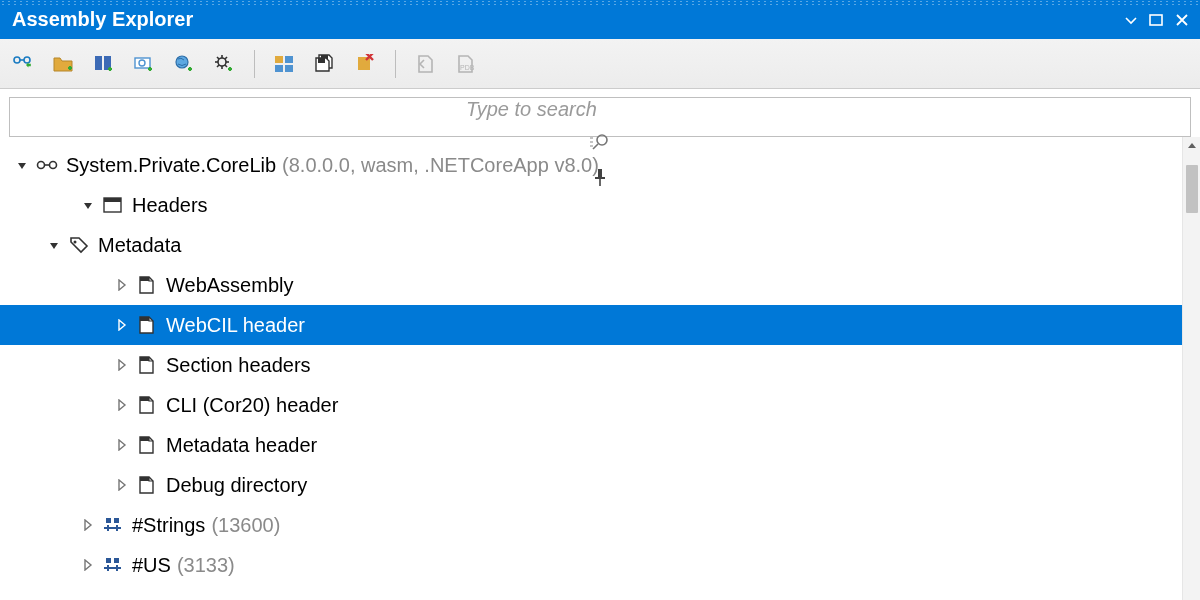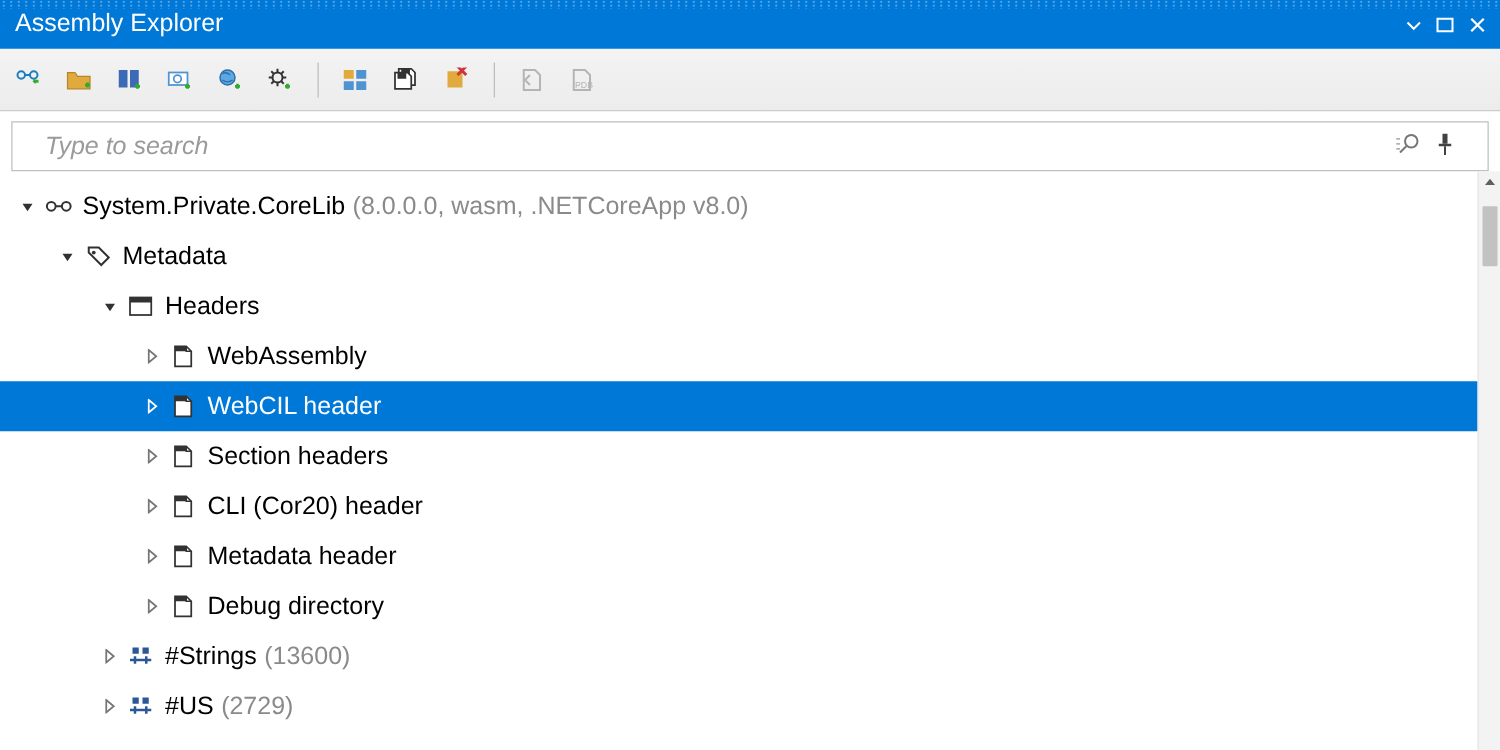--- a/index.html
+++ b/index.html
@@ -14,21 +14,21 @@
   color: #fff;
   position: relative;
 }
 .titlebar-pattern {
   position: absolute;
   top: 0; left: 0; right: 0; height: 7px;
   background-image: radial-gradient(circle, rgba(255,255,255,0.35) 0.8px, transparent 0.8px);
   background-size: 6px 3px;
   background-position: 0 0;
 }
-.titlebar-title { font-size: 20px; font-weight: 400; margin-left: 2px; z-index: 1; }
+.titlebar-title { font-size: 20px; font-weight: 700; margin-left: 2px; z-index: 1; }
 .titlebar-controls { margin-left: auto; display: flex; gap: 10px; align-items: center; z-index: 1; }
 .titlebar-controls span { display: inline-flex; }
 
 .toolbar {
   height: 50px;
   background: linear-gradient(#f3f3f3, #ececec);
   border-bottom: 1px solid #ccc;
   display: flex;
   align-items: center;
   padding: 0 10px;
@@ -37,22 +37,23 @@
 .toolbar-sep { width: 1px; height: 28px; background: #bdbdbd; margin: 0 4px; }
 .tb-btn { width: 28px; height: 28px; display: inline-flex; align-items: center; justify-content: center; cursor: pointer; }
 .tb-btn.disabled svg { opacity: 0.45; }
 
 .searchbar {
   margin: 8px 9px 0 9px;
   height: 40px;
   border: 1px solid #bfbfbf;
   display: flex;
   align-items: center;
-  padding: 0 26px;
+  padding: 0 7px;
   gap: 10px;
+  flex-direction: column;
 }
 .search-input {
   flex: 1;
   border: none;
   outline: none;
   font-size: 20px;
   font-style: italic;
   color: #9a9a9a;
   background: transparent;
 }
@@ -238,49 +239,49 @@
             <circle cx="5" cy="8" r="3.5" fill="none" stroke="#323232" stroke-width="1.6"></circle>
             <circle cx="17" cy="8" r="3.5" fill="none" stroke="#323232" stroke-width="1.6"></circle>
             <line x1="8.5" y1="8" x2="13.5" y2="8" stroke="#323232" stroke-width="1.6"></line>
           </svg>
     </span>
     <span class="label">System.Private.CoreLib</span>
     <span class="meta">(8.0.0.0, wasm, .NETCoreApp v8.0)</span>
   </div>
 
   <div class="row">
+    <span class="indent" style="width:80px"></span>
+    <span class="expander">
+      <svg width="12" height="12" viewBox="0 0 12 12">
+            <path d="M2 4 L10 4 L6 10 Z" fill="#323232"></path>
+          </svg>
+    </span>
+    <span class="node-icon">
+      <svg width="20" height="18" viewBox="0 0 20 18">
+            <rect x="1" y="2" width="17" height="14" fill="#fff" stroke="#323232" stroke-width="1.4"></rect>
+            <rect x="1" y="2" width="17" height="4" fill="#323232"></rect>
+          </svg>
+    </span>
+    <span class="label">Headers</span>
+  </div>
+
+  <div class="row">
     <span class="indent" style="width:46px"></span>
     <span class="expander">
       <svg width="12" height="12" viewBox="0 0 12 12">
             <path d="M2 4 L10 4 L6 10 Z" fill="#323232"></path>
           </svg>
     </span>
     <span class="node-icon">
       <svg width="22" height="20" viewBox="0 0 22 20">
             <path d="M3 3 L11 3 L19 11 L13 17 L3 7 Z" fill="none" stroke="#323232" stroke-width="1.6"></path>
             <circle cx="7" cy="7" r="1.5" fill="#323232"></circle>
           </svg>
     </span>
     <span class="label">Metadata</span>
-  </div>
-
-  <div class="row">
-    <span class="indent" style="width:80px"></span>
-    <span class="expander">
-      <svg width="12" height="12" viewBox="0 0 12 12">
-            <path d="M2 4 L10 4 L6 10 Z" fill="#323232"></path>
-          </svg>
-    </span>
-    <span class="node-icon">
-      <svg width="20" height="18" viewBox="0 0 20 18">
-            <rect x="1" y="2" width="17" height="14" fill="#fff" stroke="#323232" stroke-width="1.4"></rect>
-            <rect x="1" y="2" width="17" height="4" fill="#323232"></rect>
-          </svg>
-    </span>
-    <span class="label">Headers</span>
   </div>
 
   <div class="row">
     <span class="indent" style="width:114px"></span>
     <span class="expander">
       <svg width="12" height="12" viewBox="0 0 12 12">
             <path d="M3 1 L9 6 L3 11 Z" fill="none" stroke="#767676" stroke-width="1.4"></path>
           </svg>
     </span>
     <span class="node-icon">
@@ -408,21 +409,21 @@
     <span class="node-icon">
       <svg width="20" height="18" viewBox="0 0 20 18">
             <rect x="3" y="2" width="5" height="5" fill="#2b5797"></rect>
             <rect x="11" y="2" width="5" height="5" fill="#2b5797"></rect>
             <line x1="1" y1="12" x2="18" y2="12" stroke="#2b5797" stroke-width="2"></line>
             <line x1="5" y1="9" x2="5" y2="15" stroke="#2b5797" stroke-width="2"></line>
             <line x1="14" y1="9" x2="14" y2="15" stroke="#2b5797" stroke-width="2"></line>
           </svg>
     </span>
     <span class="label">#US</span>
-    <span class="meta">(2729)</span>
+    <span class="meta">(3133)</span>
   </div>
 
 </div>
 
 <div class="scrollbar">
   <div class="scroll-arrow">
     <svg width="10" height="10" viewBox="0 0 10 10">
           <path d="M1 7 L5 2 L9 7 Z" fill="#606060"></path>
         </svg>
   </div>

